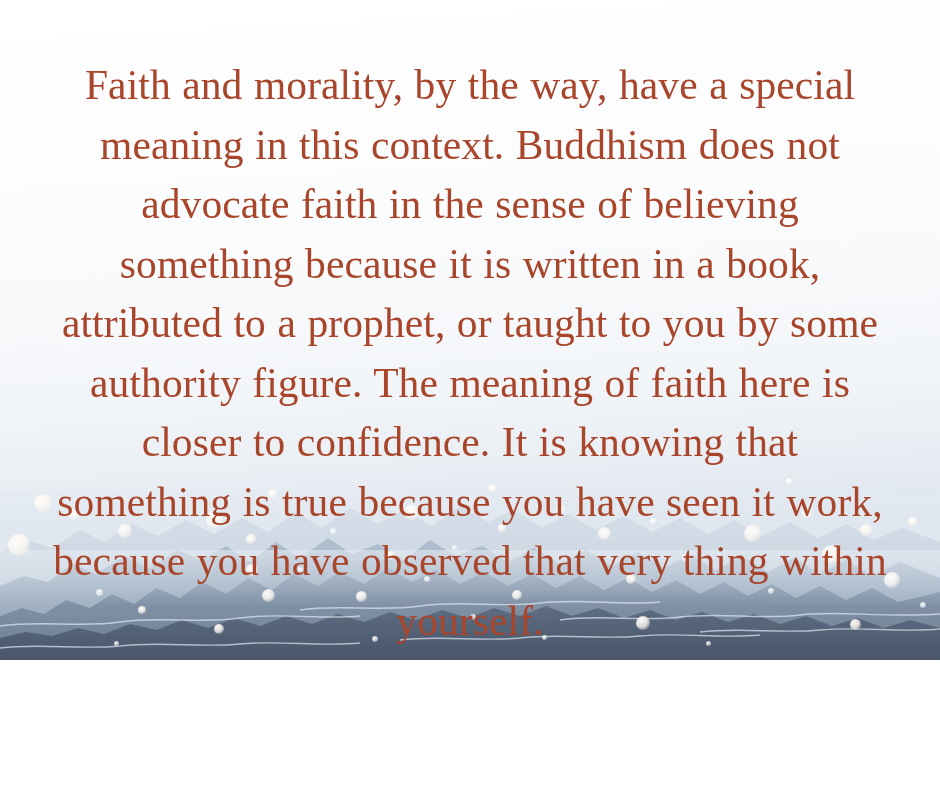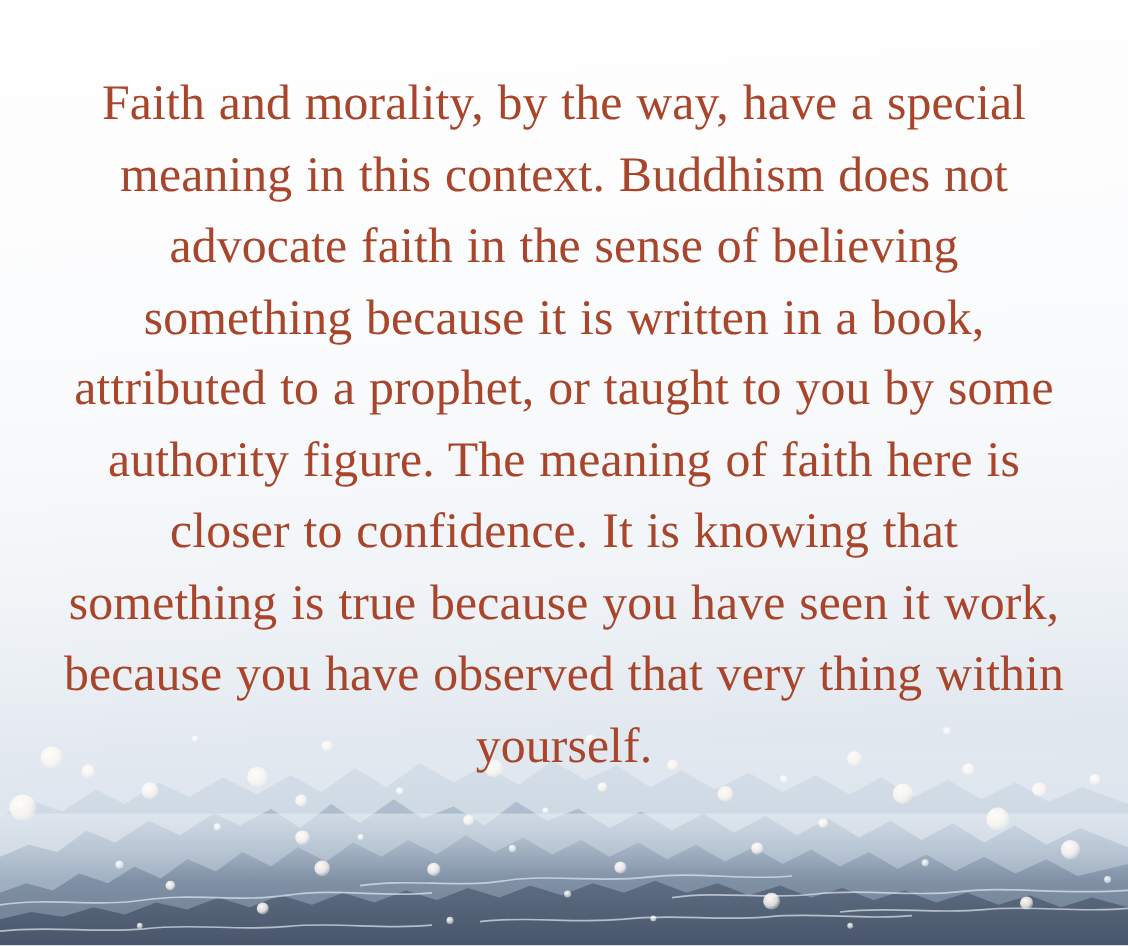--- a/index.html
+++ b/index.html
@@ -3,21 +3,21 @@
 <meta charset="utf-8">
 <style>
   html, body {
     margin: 0;
     padding: 0;
     background: #ffffff;
   }
   #poster {
     position: relative;
     width: 940px;
-    height: 788px;
+    height: 660px;
     overflow: hidden;
     background: linear-gradient(177deg,
         #ffffff 0%,
         #fdfdfe 18%,
         #fbfcfd 32%,
         #f7f9fb 46%,
         #f2f5f8 58%,
         #eaeff4 68%,
         #e2e8ef 76%,
         #dde4ec 84%,

